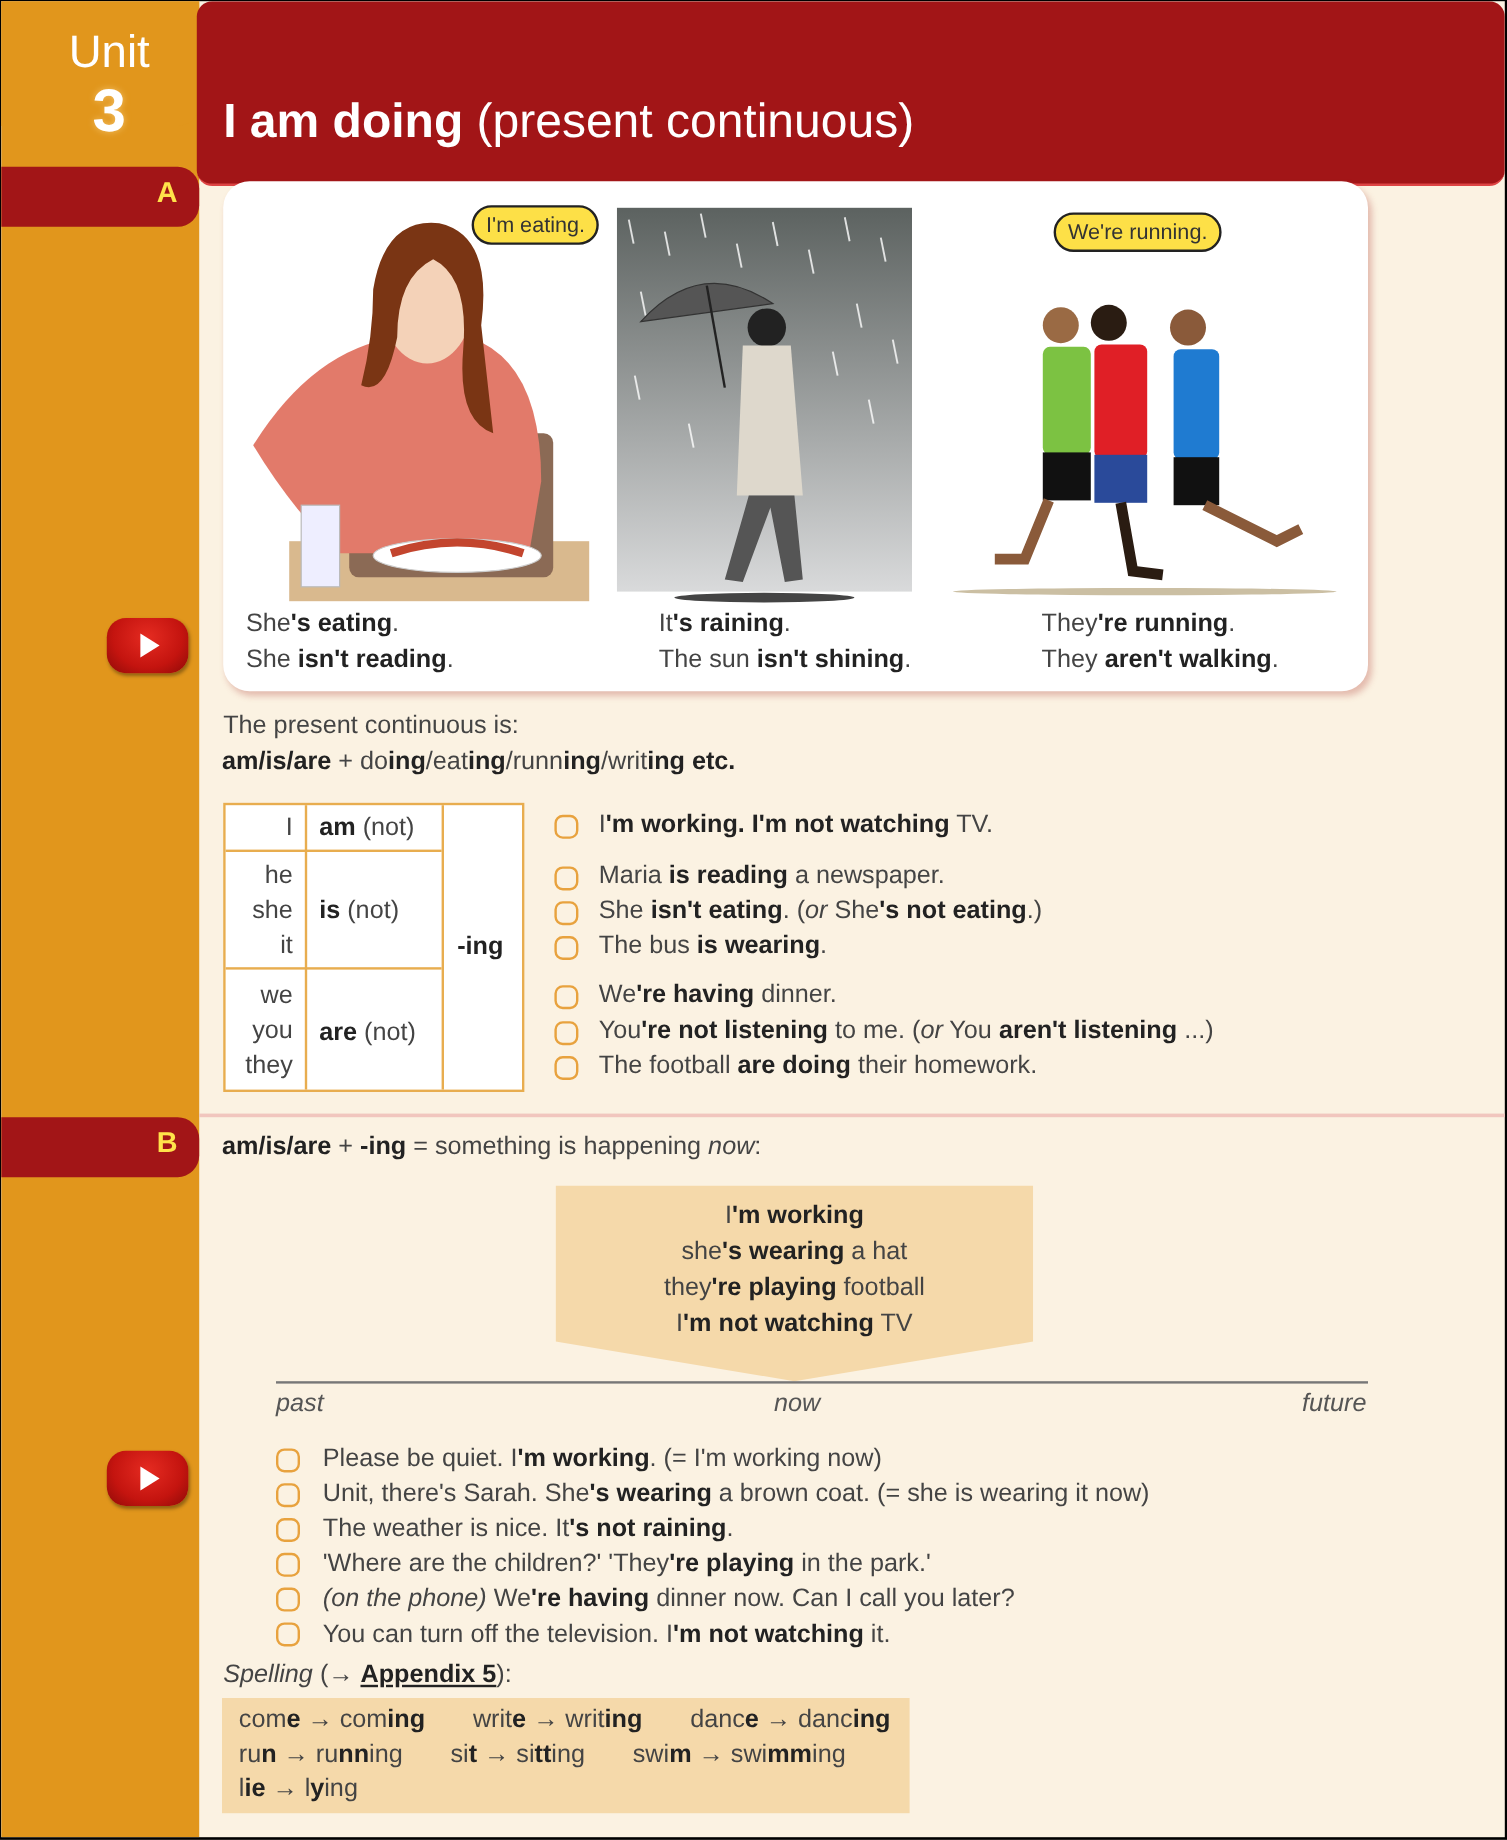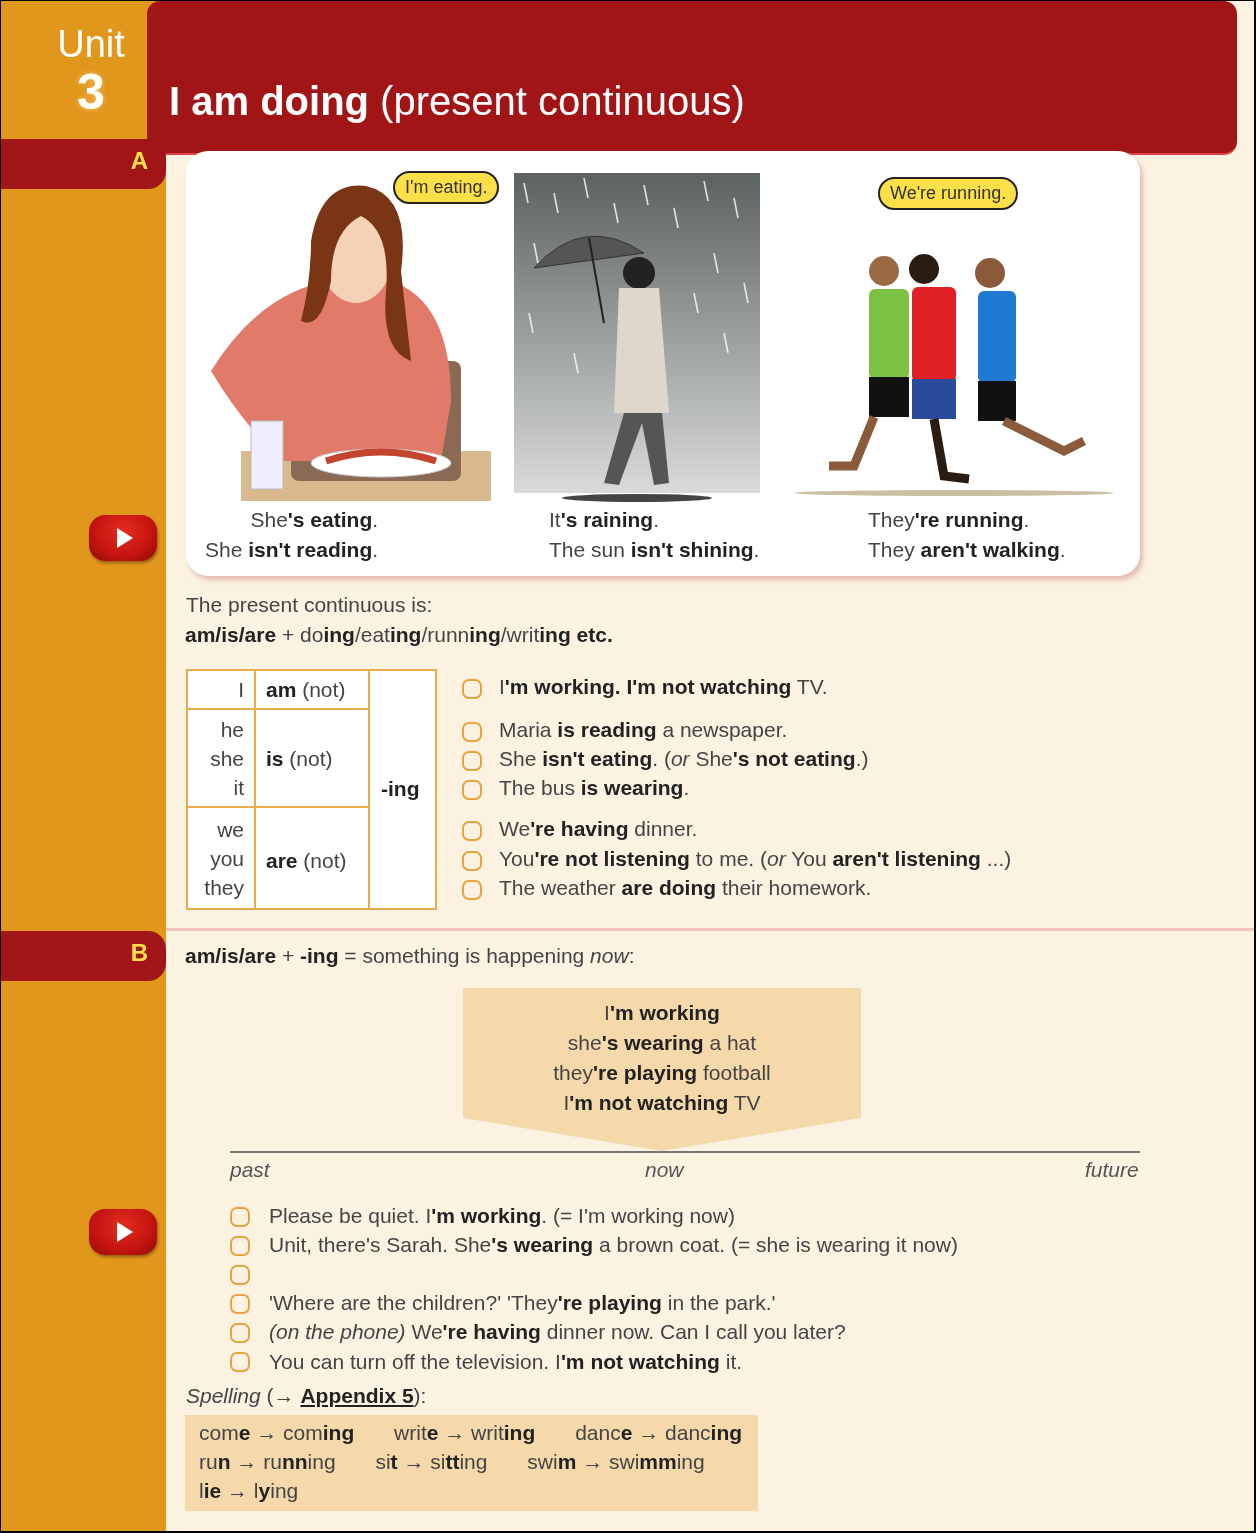--- a/index.html
+++ b/index.html
@@ -7,21 +7,21 @@
   body { font-family: "Liberation Sans", sans-serif; color: #333; }
   .page {
     position: absolute; left: 1px; top: 1px; width: 1253px; height: 1530px;
     background: #fbf2e2; overflow: hidden;
   }
   
   .left-col { position: absolute; left: 0; top: 0; width: 165px; height: 1530px; background: #e1961c; }
   .unit-box { position: absolute; left: 0; top: 0; width: 165px; height: 104px; background: #e1961c; border-bottom-right-radius: 18px; }
   .unit-label { position: absolute; left: 0; width: 180px; top: 22px; text-align: center; color: #fff; font-size: 38px; font-weight: normal; }
   .unit-num { position: absolute; left: 0; width: 180px; top: 62px; text-align: center; color: #fff; font-size: 50px; font-weight: bold; text-shadow: 0 0 6px rgba(255,220,150,.6); }
-  .title-bar { position: absolute; left: 146px; top: 0; width: 1090px; height: 154px; background: #a21517; border-bottom-left-radius: 22px; border-bottom: 2px solid #d44; border-radius: 13px; }
+  .title-bar { position: absolute; left: 163px; top: 0; width: 1090px; height: 154px; background: #a21517; border-bottom-left-radius: 22px; border-bottom: 2px solid #d44; border-radius: 13px; }
   .title-text { position: absolute; left: 22px; top: 78px; color: #fff; font-size: 40px; }
   .title-text b { font-weight: bold; }
   .sec-tab { position: absolute; left: 0; width: 165px; height: 50px; background: #a21517; border-top-right-radius: 18px; border-bottom-right-radius: 18px; }
   .sec-letter { position: absolute; right: 18px; top: 8px; color: #ffe24a; font-size: 24px; font-weight: bold; }
   .play-btn { position: absolute; left: 88px; width: 68px; height: 46px; background: radial-gradient(ellipse at 50% 35%, #e52b21 0%, #c4140f 60%, #8d0a08 100%); border-radius: 16px; box-shadow: 1px 2px 3px rgba(0,0,0,.35); }
   .play-btn::after { content: ""; position: absolute; left: 28px; top: 13px; border-left: 16px solid #fff; border-top: 10px solid transparent; border-bottom: 10px solid transparent; }
 
   
   .card { position: absolute; left: 185px; top: 150px; width: 954px; height: 425px; background: #fff; border-radius: 22px; box-shadow: 3px 4px 5px rgba(200,120,110,.45); }
   .illus { position: absolute; }
@@ -137,21 +137,21 @@
       <rect x="184" y="50" width="38" height="92" rx="6" fill="#1f7bd1"></rect>
       <rect x="75" y="136" width="40" height="40" fill="#111"></rect>
       <rect x="118" y="138" width="44" height="40" fill="#2a4a9a"></rect>
       <rect x="184" y="140" width="38" height="40" fill="#111"></rect>
       <path d="M80,176 L60,225 L35,225" stroke="#8a5a3a" stroke-width="9" fill="none"></path>
       <path d="M140,178 L150,235 L175,238" stroke="#2a1c12" stroke-width="9" fill="none"></path>
       <path d="M210,180 L270,210 L290,200" stroke="#8a5a3a" stroke-width="9" fill="none"></path>
     </svg>
     <div class="bubble" style="left:692px;top:26px;">We're running.</div>
 
-    <div class="caption" style="left:19px;top:354px;text-align:right;">
+    <div class="caption" style="left:19px;top:354px;">
       <div><span>She</span><b>'s eating</b><span>.</span></div>
       <div><span>She </span><b>isn't reading</b><span>.</span></div>
     </div>
     <div class="caption" style="left:363px;top:354px;">
       <div><span>It</span><b>'s raining</b><span>.</span></div>
       <div><span>The sun </span><b>isn't shining</b><span>.</span></div>
     </div>
     <div class="caption" style="left:682px;top:354px;">
       <div><span>They</span><b>'re running</b><span>.</span></div>
       <div><span>They </span><b>aren't walking</b><span>.</span></div>
@@ -189,21 +189,21 @@
   <div class="ex" style="left:498px;top:717px;"><span>Maria </span><b>is reading</b><span> a newspaper.</span></div>
   <div class="bullet" style="left:461px;top:750px;"></div>
   <div class="ex" style="left:498px;top:746px;"><span>She </span><b>isn't eating</b><span>.  (</span><i>or</i><span> She</span><b>'s not eating</b><span>.)</span></div>
   <div class="bullet" style="left:461px;top:779px;"></div>
   <div class="ex" style="left:498px;top:775px;"><span>The bus </span><b>is wearing</b><span>.</span></div>
   <div class="bullet" style="left:461px;top:820px;"></div>
   <div class="ex" style="left:498px;top:816px;"><span>We</span><b>'re having</b><span> dinner.</span></div>
   <div class="bullet" style="left:461px;top:850px;"></div>
   <div class="ex" style="left:498px;top:846px;"><span>You</span><b>'re not listening</b><span> to me.  (</span><i>or</i><span> You </span><b>aren't listening</b><span> ...)</span></div>
   <div class="bullet" style="left:461px;top:879px;"></div>
-  <div class="ex" style="left:498px;top:875px;"><span>The weather </span><b>are doing</b><span> their homework.</span></div>
+  <div class="ex" style="left:498px;top:875px;"><span>The football </span><b>are doing</b><span> their homework.</span></div>
 
   <div class="divider"></div>
 
   <div class="sec-tab" style="top:930px;">
     <span class="sec-letter">B</span>
   </div>
   <div class="play-btn" style="top:1208px;"></div>
 
   <div class="txt" style="left:184px;top:943px;"><b>am/is/are</b><span> + </span><b>-ing</b><span> = something is happening </span><i>now</i><span>:</span></div>
 
@@ -222,20 +222,21 @@
   <div class="timeline"></div>
   <div class="tl-label" style="left:229px;">past</div>
   <div class="tl-label" style="left:644px;">now</div>
   <div class="tl-label" style="left:1084px;">future</div>
 
   <div class="bullet" style="left:229px;top:1206px;"></div>
   <div class="ex" style="left:268px;top:1203px;"><span>Please be quiet.  I</span><b>'m working</b><span>.  (= I'm working now)</span></div>
   <div class="bullet" style="left:229px;top:1235px;"></div>
   <div class="ex" style="left:268px;top:1232px;"><span>Unit, there's Sarah.  She</span><b>'s wearing</b><span> a brown coat.  (= she is wearing it now)</span></div>
   <div class="bullet" style="left:229px;top:1264px;"></div>
+  <div class="ex" style="left:268px;top:1261px;"><span>The weather is nice.  It</span><b>'s not raining</b><span>.</span></div>
   <div class="bullet" style="left:229px;top:1293px;"></div>
   <div class="ex" style="left:268px;top:1290px;"><span>'Where are the children?'   'They</span><b>'re playing</b><span> in the park.'</span></div>
   <div class="bullet" style="left:229px;top:1322px;"></div>
   <div class="ex" style="left:268px;top:1319px;"><i>(on the phone)</i><span>  We</span><b>'re having</b><span> dinner now.  Can I call you later?</span></div>
   <div class="bullet" style="left:229px;top:1351px;"></div>
   <div class="ex" style="left:268px;top:1349px;"><span>You can turn off the television.  I</span><b>'m not watching</b><span> it.</span></div>
 
   <div class="txt" style="left:185px;top:1383px;"><i>Spelling</i><span> (→ </span><span class="link">Appendix 5</span><span>):</span></div>
 
   <div class="spell-box">

